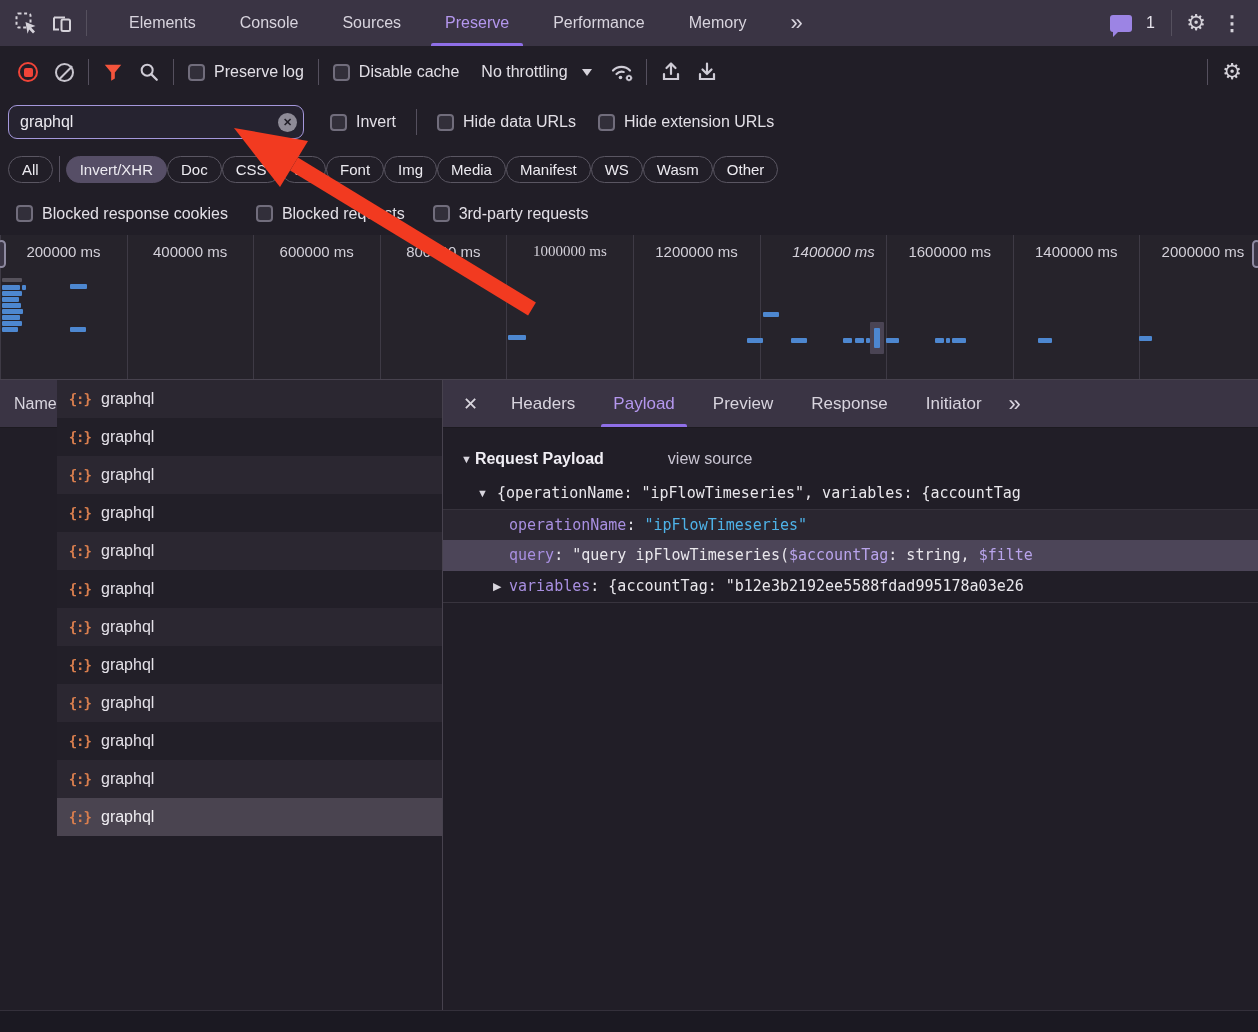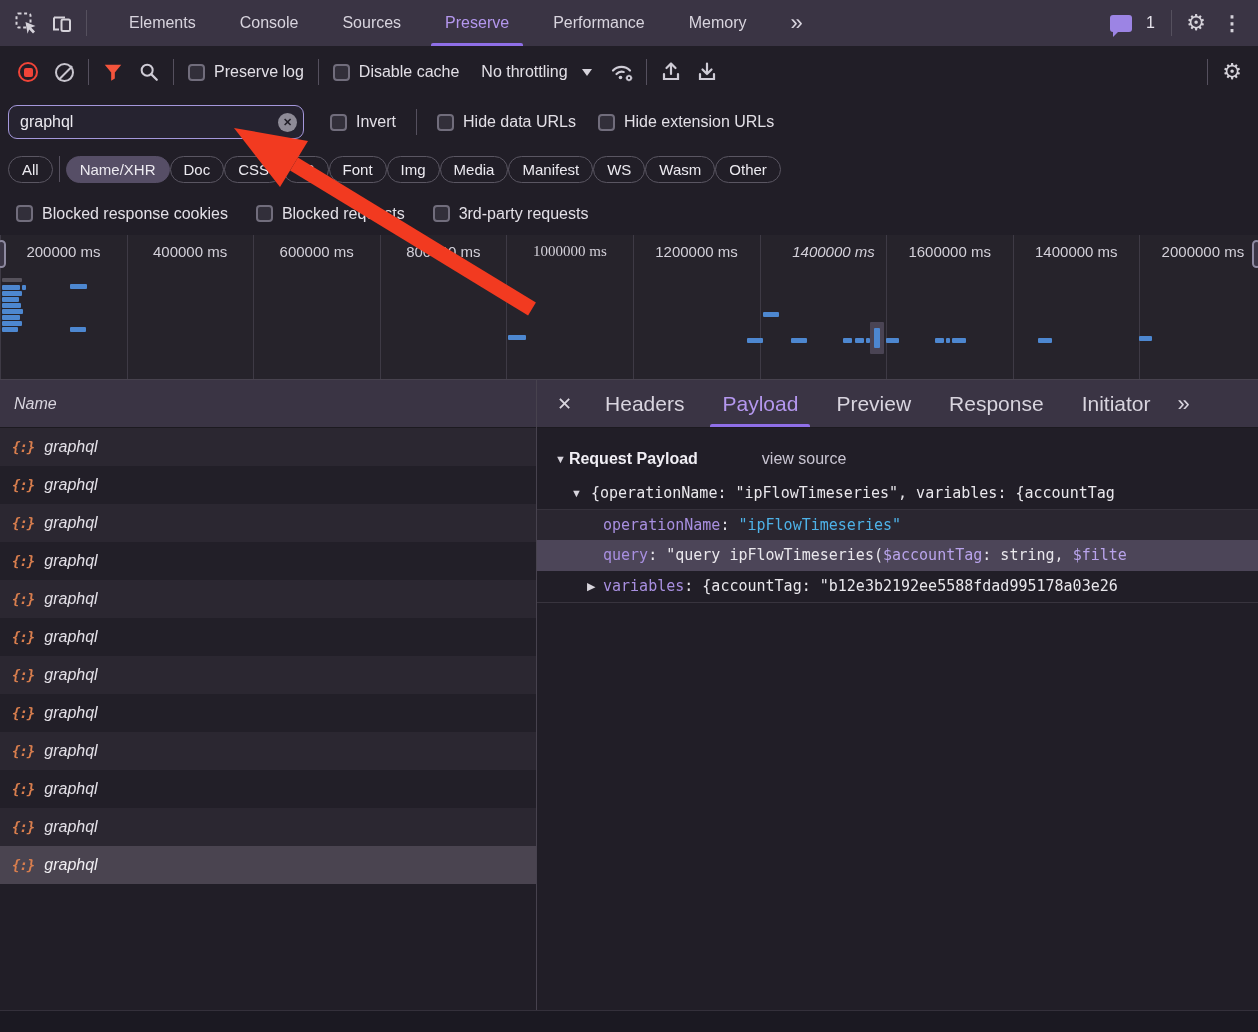--- a/index.html
+++ b/index.html
@@ -61,32 +61,32 @@
   
   .overview{position:relative; height:145px; background:var(--bg-overview); border-bottom:1px solid var(--border); overflow:hidden; flex:0 0 auto;}
   .ovline{position:absolute; top:0; bottom:0; width:1px; background:#3e3a45;}
   .tick{position:absolute; top:8px; width:127px; text-align:center; font-size:15px; color:#d3d0d9; white-space:nowrap;}
   .bar{position:absolute; background:var(--blue); border-radius:1px;}
   .handle{position:absolute; top:5px; width:9px; height:28px; background:#3b3646; border:2px solid #8d89a0; border-radius:5px; z-index:3;}
   .handle.left{left:-3px;} .handle.right{right:-3px;}
 
   
   .main{flex:1 1 auto; display:flex; min-height:0;}
-  .leftpanel{width:537px; flex:0 0 auto; border-right:1px solid var(--border); display:flex; flex-direction:column; background:var(--bg-dark);font-style:italic;}
+  .leftpanel{width:443px; flex:0 0 auto; border-right:1px solid var(--border); display:flex; flex-direction:row; background:var(--bg-dark);}
   .panelheader{height:48px; background:var(--bg-tabbar); border-bottom:1px solid var(--hairline); display:flex; align-items:center; padding-left:14px; font-size:16px; color:#d8d5de; flex:0 0 auto;}
   .reqrows{flex:1 1 auto; overflow:hidden;}
   .reqrow{height:38px; display:flex; align-items:center; padding-left:12px; font-size:16px; color:#e4e1e8; gap:10px;}
   .reqrow.odd{background:var(--row-odd);} .reqrow.even{background:var(--row-even);}
   .reqrow.selected{background:var(--row-sel); color:#f0eef2;}
   .braces{font-family:"DejaVu Sans Mono", monospace; font-size:14px; font-weight:bold; color:var(--orange); letter-spacing:-1px;}
 
   .rightpanel{flex:1 1 auto; display:flex; flex-direction:column; min-width:0; background:var(--bg-dark);}
   .dtabs{height:48px; background:var(--bg-tabbar); border-bottom:1px solid var(--hairline); display:flex; align-items:center; flex:0 0 auto; padding-left:16px;}
   .close-x{font-size:18px; color:#d8d5dd; margin:0 14px 0 4px;}
-  .dtab{position:relative; height:100%; display:flex; align-items:center; padding:0 12px; margin:0 7px; font-size:21px; color:#d8d4de;}
+  .dtab{position:relative; height:100%; display:flex; align-items:center; padding:0 12px; margin:0 7px; font-size:17px; color:#d8d4de;}
   .dtab.selected{color:var(--accent-text);}
   .dtab.selected .underline{position:absolute; left:0; right:0; bottom:0; height:3px; background:var(--accent); border-radius:2px 2px 0 0;}
 
   .payload{flex:1 1 auto; overflow:hidden; padding-top:12px;}
   .payload-header{height:38px; display:flex; align-items:center; padding-left:18px; font-size:16px;}
   .tri-glyph{font-size:11px; color:#d8d5dd; margin-right:3px;}
   .payload-title{font-weight:bold; color:#f0eef4;}
   .view-source{color:#c9c5d2; margin-left:64px;}
   .prow{position:relative; height:31px; line-height:31px; font-family:"DejaVu Sans Mono", monospace; font-size:15px; white-space:nowrap; overflow:hidden; color:#e9e7ec;}
   .prow .tri{position:absolute; top:0; font-size:11px; color:#d8d5dd; font-family:"Liberation Sans", sans-serif;}
@@ -240,21 +240,21 @@
     </div>
     <div class="checkrow" style="margin-left:14px;">
       <span class="checkbox"></span>
       <span class="lbl">Hide extension URLs</span>
     </div>
   </div>
 
   <div class="chipsrow">
       <div class="chip">All</div>
       <div class="vdiv"></div>
-      <div class="chip selected">Name/XHR</div>
+      <div class="chip selected">Invert/XHR</div>
       <div class="chip">Doc</div>
       <div class="chip">CSS</div>
       <div class="chip">JS</div>
       <div class="chip">Font</div>
       <div class="chip">Img</div>
       <div class="chip">Media</div>
       <div class="chip">Manifest</div>
       <div class="chip">WS</div>
       <div class="chip">Wasm</div>
       <div class="chip">Other</div>

